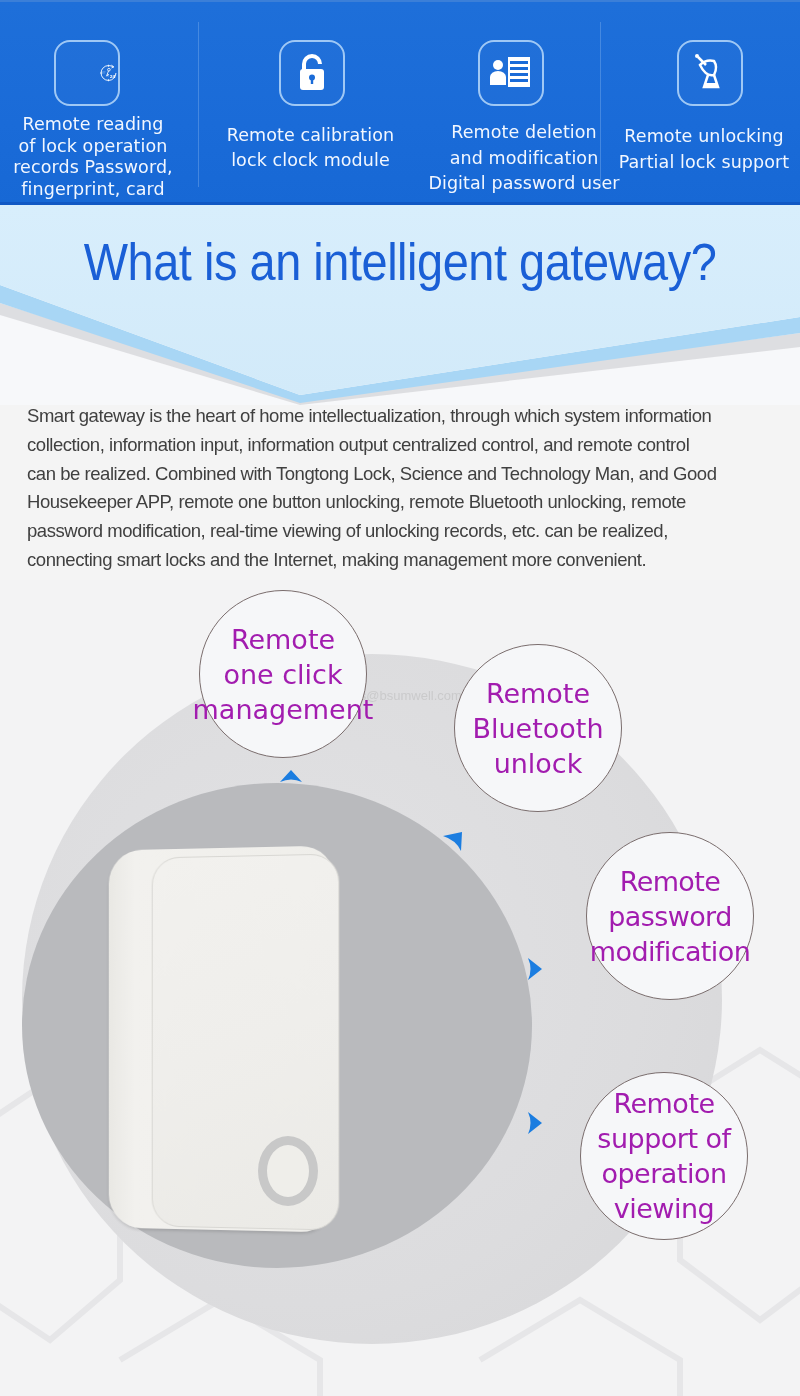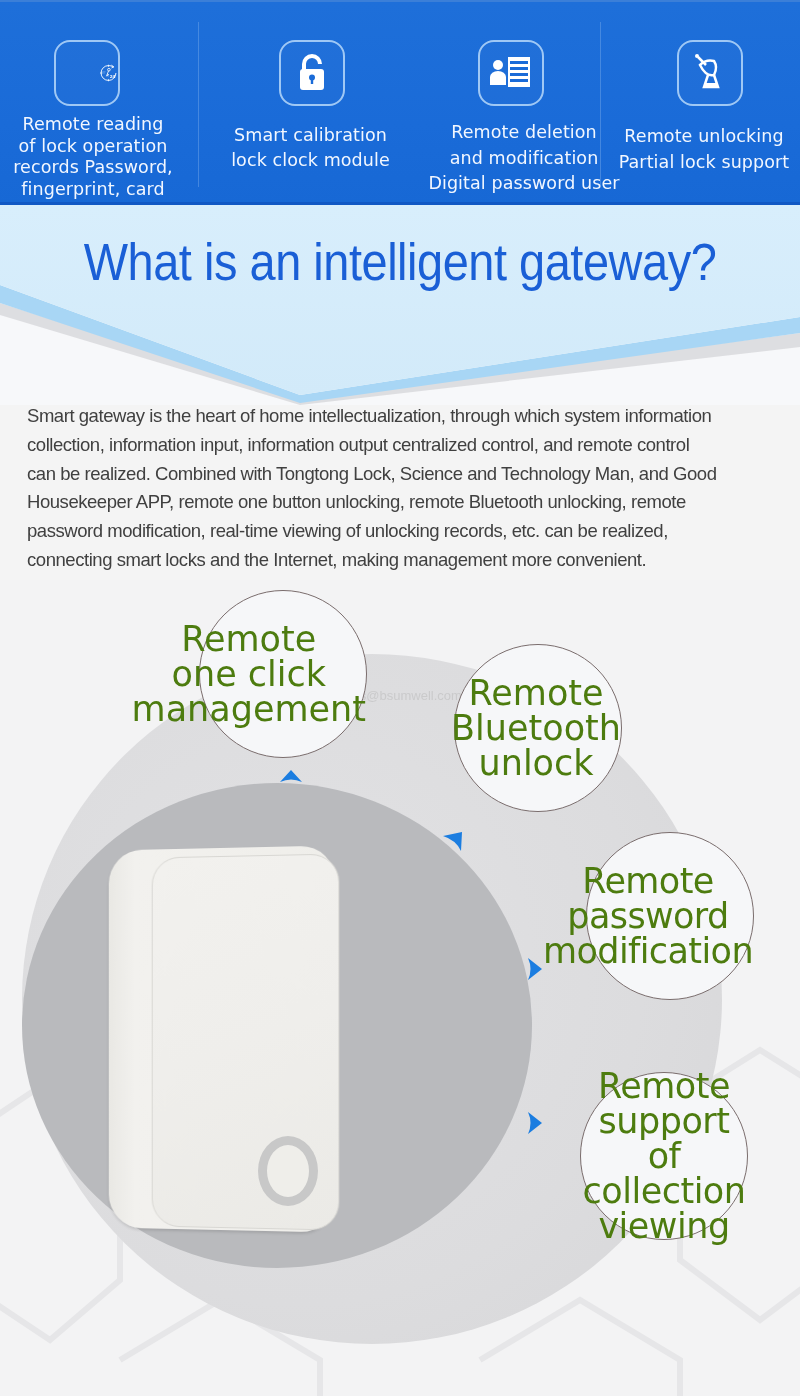--- a/index.html
+++ b/index.html
@@ -69,22 +69,22 @@
     position: absolute; left: 44px; top: 8px; width: 187px; height: 372px; border-radius: 28px;
     background: linear-gradient(160deg, #f2f1ee 0%, #efeeeb 50%, #ebeae6 100%);
     border: 1px solid #d8d7d3;
   }
   .device-button {
     position: absolute; left: 258px; top: 556px; width: 60px; height: 70px; border-radius: 50%;
     border: 9px solid #c8c8c8; background: #efeeea;
   }
   .bubble {
     position: absolute; border-radius: 50%; background: #f6f7f9; border: 1.5px solid #7a6d6d;
-    display: flex; align-items: center; justify-content: flex-end; text-align: center;
-    color: #4d7c0f; font-family: "DejaVu Sans", sans-serif; font-size: 35px; line-height: 35px;
+    display: flex; align-items: center; justify-content: center; text-align: center;
+    color: #a21caf; font-family: "DejaVu Sans", sans-serif; font-size: 27px; line-height: 35px;
   }
   .bubble span { display: block; }
   .arrow { position: absolute; width: 0; height: 0; }
   .watermark {
     position: absolute; left: 336px; top: 108px; font-size: 13px; color: rgba(180,180,180,0.45);
     font-family: "Liberation Sans", sans-serif;
   }
 </style>
 </head>
 <body>
@@ -120,21 +120,21 @@
   <div class="feature" style="left:198px;width:225px;">
     <div class="icon-box" style="left:81px;">
       <svg width="34" height="40" viewBox="0 0 34 40">
         <path d="M9 17 V11 A8 8 0 0 1 25 11" fill="none" stroke="#fff" stroke-width="4"></path>
         <rect x="5" y="16" width="24" height="21" rx="3" fill="#fff"></rect>
         <circle cx="17" cy="24.5" r="3" fill="#1a6bd8"></circle>
         <rect x="15.8" y="25" width="2.4" height="6" fill="#1a6bd8"></rect>
       </svg>
     </div>
     <div class="label" style="left:0;width:225px;top:121px;line-height:25px;">
-      <div>Smart calibration</div>
+      <div>Remote calibration</div>
       <div>lock clock module</div>
     </div>
   </div>
 
   <div class="feature" style="left:410px;width:200px;">
     <div class="icon-box" style="left:68px;">
       <svg width="46" height="36" viewBox="0 0 46 36">
         <circle cx="10" cy="10" r="5" fill="#fff"></circle>
         <path d="M2 30 V22 A8 6 0 0 1 18 22 V30 Z" fill="#fff"></path>
         <rect x="20" y="2" width="22" height="30" fill="#fff"></rect>
@@ -249,17 +249,17 @@
     <div style="letter-spacing:-0.6px;">
       <span>Remote</span>
       <span>password</span>
       <span>modification</span>
     </div>
   </div>
   <div class="bubble" style="left:580px;top:492px;width:168px;height:168px;">
     <div style="letter-spacing:-0.5px;">
       <span>Remote</span>
       <span>support of</span>
-      <span>collection</span>
+      <span>operation</span>
       <span>viewing</span>
     </div>
   </div>
 </div>
 
 </body></html>

